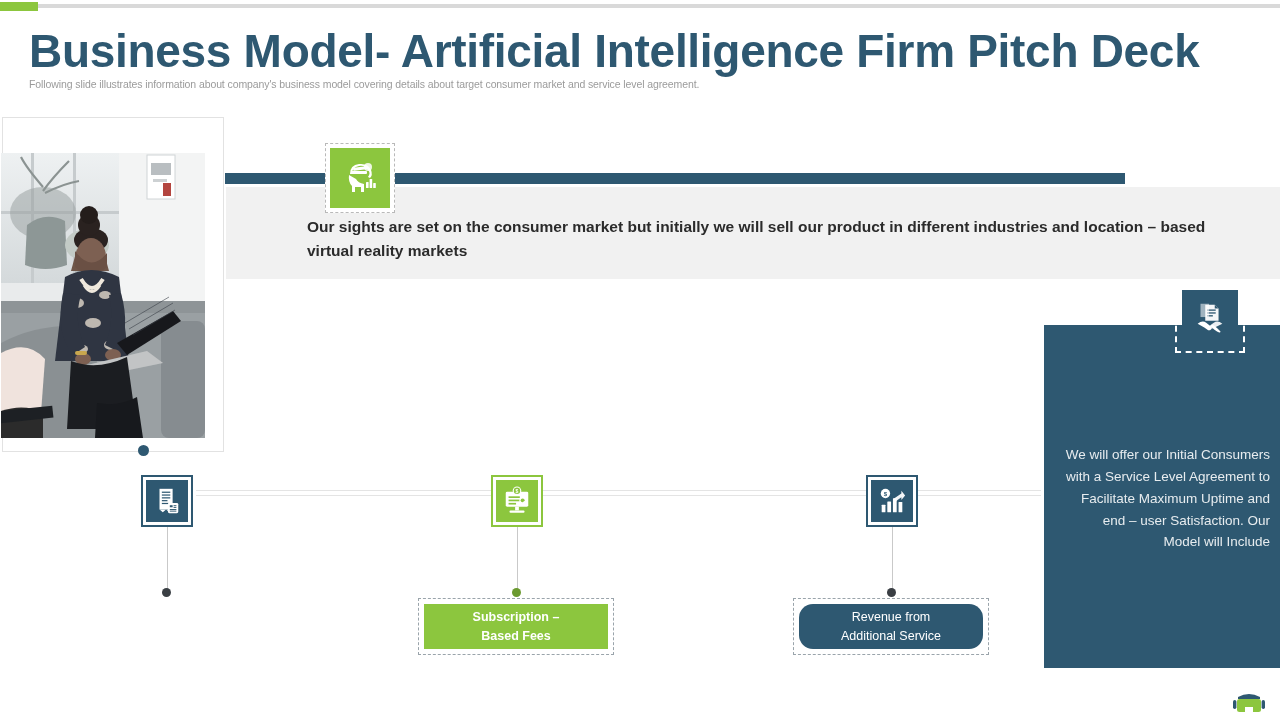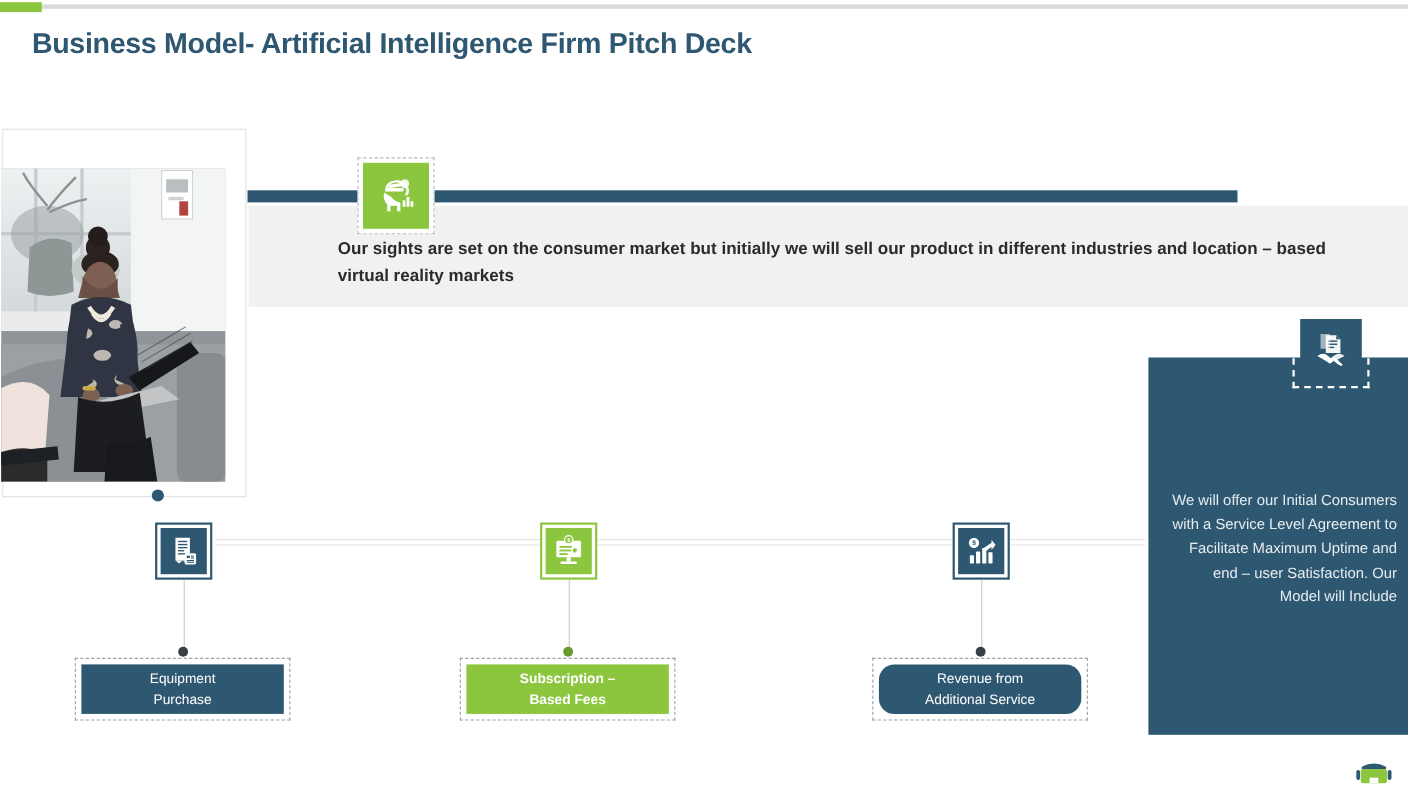--- a/index.html
+++ b/index.html
@@ -17,21 +17,21 @@
     background: #d9d9d9;
   }
   .top-accent {
     position: absolute; left: 0; top: 2px; width: 38px; height: 9px;
     background: #8cc63e;
   }
 
   
   .title {
     position: absolute; left: 29px; top: 24px;
-    font-size: 26px; font-weight: bold; color: #2e5871;
+    font-size: 46px; font-weight: bold; color: #2e5871;
     letter-spacing: -0.3px; white-space: nowrap;
   }
   .subtitle {
     position: absolute; left: 29px; top: 78px;
     font-size: 10.5px; color: #9b9b9b; white-space: nowrap;
     letter-spacing: -0.1px;
   }
 
   
   .photo-card {
@@ -134,20 +134,21 @@
 </style>
 </head>
 <body>
 
 <div class="slide">
 
   <div class="top-rule"></div>
   <div class="top-accent"></div>
 
   <div class="title">Business Model- Artificial Intelligence Firm Pitch Deck</div>
+  <div class="subtitle">Following slide illustrates information about company's business model covering details about target consumer market and service level agreement.</div>
 
   <div class="photo-card">
     <div class="photo">
       <svg width="204" height="285" viewBox="0 0 204 285">
         <defs>
           <linearGradient id="win" x1="0" y1="0" x2="0" y2="1">
             <stop offset="0%" stop-color="#eef1f2"></stop>
               <stop offset="100%" stop-color="#d4d9db"></stop>
           </linearGradient>
         </defs>
@@ -296,24 +297,20 @@
             <rect x="23" y="22.3" width="3" height="1"></rect>
             <rect x="19" y="24.6" width="7" height="1"></rect>
             <rect x="19" y="26.3" width="7" height="1"></rect>
           </g>
         </g>
       </svg>
     </div>
   </div>
   <div class="stem" style="left:167px; top:527px; height:67px;"></div>
   <div class="stem-dot" style="left:162px; top:588px;"></div>
-  <div class="label-wrap" style="left:68px; top:598px;">
-    <div class="label-box lb-blue" style="white-space:pre-line;">Equipment
-Purchase</div>
-  </div>
 
   <div class="node-badge nb-green" style="left:491px; top:475px;">
     <div class="badge-inner">
       <svg width="30" height="30" viewBox="0 0 32 32">
         <g fill="#ffffff">
           <rect x="4" y="6" width="24" height="16" rx="1.5"></rect>
           <rect x="14" y="22" width="4" height="4"></rect>
           <rect x="8" y="26" width="16" height="2.4" rx="1"></rect>
           <circle cx="16" cy="5" r="4.6"></circle>
         </g>

